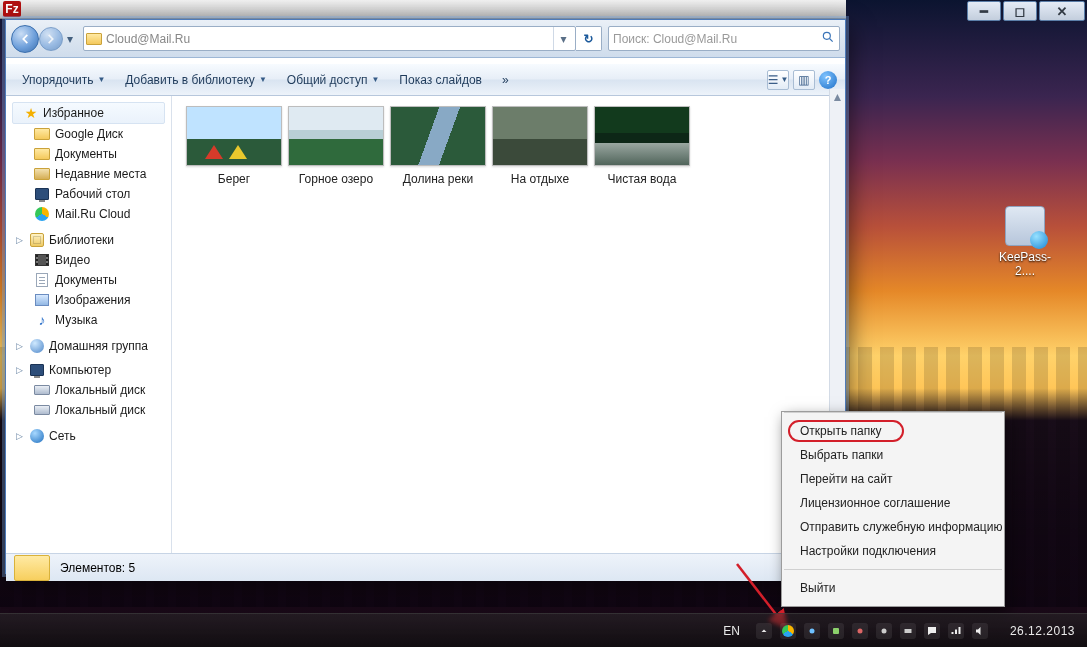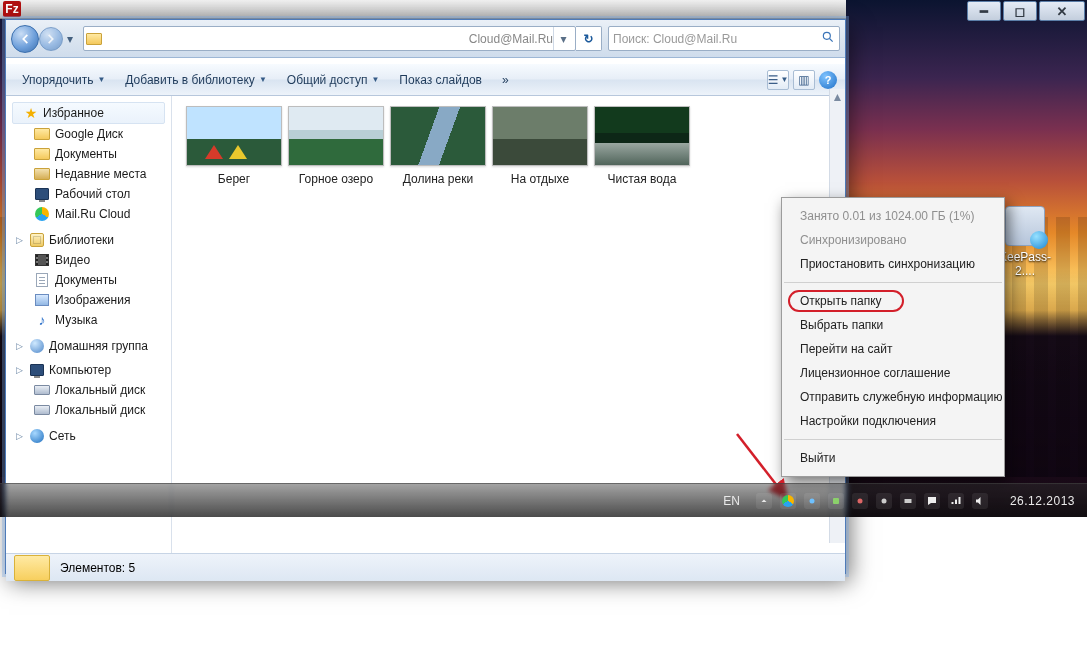--- a/index.html
+++ b/index.html
@@ -1,18 +1,18 @@
 <!DOCTYPE html>
 <html><head>
 <meta charset="utf-8">
 <style>
   * { box-sizing: border-box; margin: 0; padding: 0; }
   html, body { width: 1087px; height: 647px; overflow: hidden; font-family: "Segoe UI", Tahoma, sans-serif; font-size: 12px; }
   .desktop {
-    position: relative; width: 1087px; height: 517px;
+    position: relative; width: 1087px; height: 647px;
     background: linear-gradient(to bottom,
       #0b1430 0%, #3b2550 15%, #7a3050 25%, #b8503a 35%,
       #e58828 45%, #ffd26a 55%, #ffc658 60%, #1a0e1a 65%,
       #180816 100%);
   }
   
   .city {
     position:absolute; left:0; right:0; bottom:40px; height:260px;
     background:
       repeating-linear-gradient(90deg, rgba(0,0,0,0.25) 0 14px, rgba(0,0,0,0.0) 14px 22px),
@@ -68,21 +68,21 @@
   .nav-drop { width:14px; height:28px; display:flex; align-items:center; justify-content:center; color:#44607f; }
 
   .path-box {
     flex: 1 1 auto;
     height:25px; display:flex; align-items:center;
     background:#fff; border:1px solid #9aaec6; border-radius:2px;
     padding:0 2px; color:#777;
     min-width: 0;
   }
   .path-box .foldicon { width:18px; height:16px; margin-right:4px; }
-  .path-box .txt { flex:1; text-align:right; color:#888; }
+  .path-box .txt { flex:1; text-align:left; color:#888; }
   .ab-seg { width:20px; border-left:1px solid #cfd9e6; height:100%; display:flex; align-items:center; justify-content:center; color:#5a6f87; }
   .refresh-btn { width:26px; height:25px; border:1px solid #9aaec6; border-left:none; border-radius:0 2px 2px 0; background:#fff; display:flex; align-items:center; justify-content:center; color:#1b599b; font-weight:bold; }
 
   .search-box {
     flex: 0 0 232px;
     margin-left:6px; height:25px;
     background:#fff; border:1px solid #9aaec6; border-radius:2px;
     display:flex; align-items:center; padding:0 4px; color:#9a9a9a;
   }
   .search-box .ph { flex:1; }
@@ -439,25 +439,20 @@
       <div style="flex:1"></div>
     </div>
   </div>
 
   <div class="desk-icon">
     <div class="di"></div>
     <div>KeePass-2....</div>
   </div>
 
   <div class="ctxmenu">
-    <div class="grp">
-      <div class="ctx-item dis">Занято 0.01 из 1024.00 ГБ (1%)</div>
-      <div class="ctx-item dis">Синхронизировано</div>
-      <div class="ctx-item">Приостановить синхронизацию</div>
-    </div>
     <div class="sep"></div>
     <div class="grp">
       <div class="ctx-item hl">
         <span>Открыть папку</span>
         <span class="hl-ring"></span>
       </div>
       <div class="ctx-item">Выбрать папки</div>
       <div class="ctx-item">Перейти на сайт</div>
       <div class="ctx-item">Лицензионное соглашение</div>
       <div class="ctx-item">Отправить служебную информацию</div>

